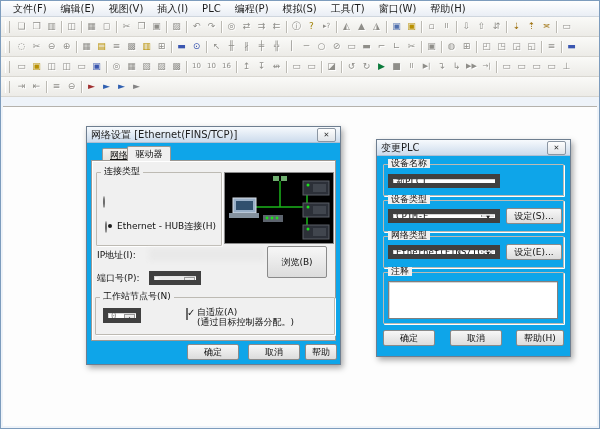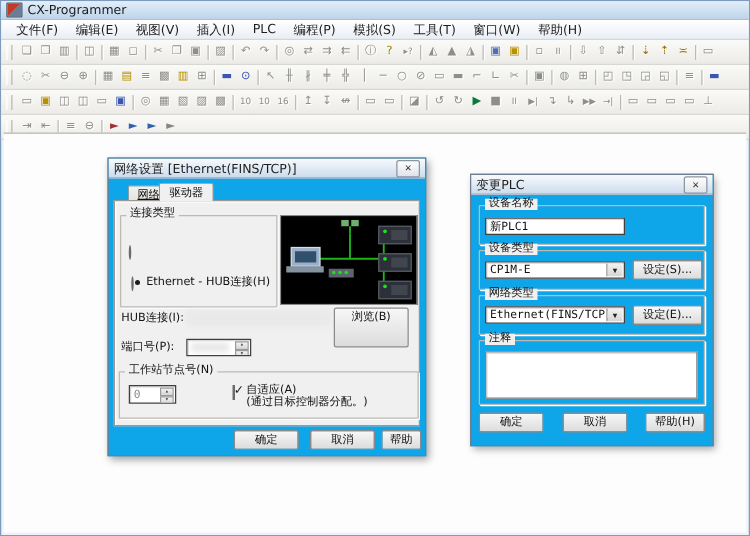--- a/index.html
+++ b/index.html
@@ -23,22 +23,22 @@
 
   .client{position:absolute;left:2px;right:2px;top:105px;bottom:2px;background:#fdfdfd;border-top:1px solid #b5b2ac;}
 
   
   .dlg{position:absolute;background:#0ea5e9;border:1px solid #6e7e90;box-shadow:2px 3px 6px rgba(0,0,0,.35);font-size:9px;color:#111;}
   .dlg-title{position:absolute;left:0;top:0;right:0;height:16px;background:linear-gradient(#f7fafd,#ccdbec);border-bottom:1px solid #aebfd2;display:flex;align-items:center;padding:0 4px;font-size:10px;color:#1d1d1d;box-sizing:border-box;}
   .dlg-close{margin-left:auto;width:17px;height:12px;background:linear-gradient(#fefefe,#dfe3e8);border:1px solid #8b96a3;border-radius:2px;display:flex;align-items:center;justify-content:center;font-size:7px;color:#333;}
   .abs{position:absolute;box-sizing:border-box;}
   .group{border:1px solid #bdbab3;box-shadow:1px 1px 0 #ffffff;border-radius:1px;}
   .legend{position:absolute;background:#f0f0f0;padding:0 3px;line-height:9px;white-space:nowrap;}
-  .btn{background:linear-gradient(#f7f7f7,#dcdcdc);border:1px solid #8a8a8a;border-radius:2px;display:flex;align-items:flex-start;justify-content:center;font-size:9px;color:#111;white-space:nowrap;}
-  .field{background:#fff;border:1px solid #404040;box-shadow:inset 1px 1px 0 #d5d5d5;display:flex;align-items:center;padding:0 3px;font-family:"DejaVu Sans Mono",monospace;font-size:9px;white-space:nowrap;overflow:hidden;}
+  .btn{background:linear-gradient(#f7f7f7,#dcdcdc);border:1px solid #8a8a8a;border-radius:2px;display:flex;align-items:center;justify-content:center;font-size:9px;color:#111;white-space:nowrap;}
+  .field{background:#fff;border:5px solid #404040;box-shadow:inset 1px 1px 0 #d5d5d5;display:flex;align-items:center;padding:0 3px;font-family:"DejaVu Sans Mono",monospace;font-size:9px;white-space:nowrap;overflow:hidden;}
   .combo-arrow{position:absolute;right:1px;top:1px;bottom:1px;width:12px;background:linear-gradient(#f2f2f2,#d6d6d6);border-left:1px solid #9a9a9a;display:flex;align-items:center;justify-content:center;font-size:6px;color:#222;}
   .spin{position:absolute;right:1px;top:1px;bottom:1px;width:11px;display:flex;flex-direction:column;}
   .spin span{flex:1;background:linear-gradient(#f2f2f2,#d6d6d6);border:1px solid #9a9a9a;font-size:5px;line-height:1;display:flex;align-items:center;justify-content:center;color:#333;}
   .radio{width:10px;height:10px;border:1px solid #6b6b6b;border-radius:50%;background:#fff;position:relative;}
   .radio .dot{display:none;position:absolute;left:2px;top:2px;width:4px;height:4px;border-radius:50%;background:#1c1c1c;}
   .radio.on .dot{display:block;}
   .checkbox{width:11px;height:11px;border:1px solid #6b6b6b;background:#fff;position:relative;}
   .checkbox .mark{display:none;position:absolute;left:0px;top:-2px;font-size:10px;color:#1c1c1c;}
   .checkbox.on .mark{display:block;}
   .lbl{white-space:nowrap;line-height:11px;}
@@ -51,24 +51,20 @@
   .tabpanel{border:1px solid #9b9893;box-shadow:inset 1px 1px 0 #fff;background:#f0f0f0;}
 
   textarea.comment{resize:none;background:#fff;border:1px solid #7f7f7f;box-shadow:inset 1px 1px 0 #d5d5d5;font-family:"DejaVu Sans Mono",monospace;font-size:9px;}
 </style>
 </head>
 <body>
 
 <div class="stage">
   <div class="win">
 
-    <div class="titlebar">
-      <span class="appicon"></span>
-      <span>CX-Programmer</span>
-    </div>
 
     <div class="menubar">
         <span class="menu-item">文件(F)</span>
         <span class="menu-item">编辑(E)</span>
         <span class="menu-item">视图(V)</span>
         <span class="menu-item">插入(I)</span>
         <span class="menu-item">PLC</span>
         <span class="menu-item">编程(P)</span>
         <span class="menu-item">模拟(S)</span>
         <span class="menu-item">工具(T)</span>
@@ -280,21 +276,21 @@
               <circle cx="83" cy="34" r="1.5" fill="#1ee01e"></circle>
               <rect x="88" y="33" width="13" height="8" fill="#41464e"></rect>
             <rect x="78" y="52" width="26" height="14" fill="#2c3038" stroke="#5a5f66"></rect>
               <circle cx="83" cy="56" r="1.5" fill="#1ee01e"></circle>
               <rect x="88" y="55" width="13" height="8" fill="#41464e"></rect>
           </g>
         </svg>
       </div>
 
       
-      <span class="lbl abs" style="left:10px;top:123px;">HUB连接(I):</span>
+      <span class="lbl abs" style="left:10px;top:123px;">IP地址(I):</span>
       <div class="redact abs" style="left:62px;top:121px;width:116px;height:13px;"></div>
       <div class="btn abs" style="left:180px;top:119px;width:60px;height:32px;">
         <span>浏览(B)</span>
       </div>
 
       
       <span class="lbl abs" style="left:10px;top:146px;">端口号(P):</span>
       <div class="field abs" style="left:62px;top:144px;width:52px;height:14px;">
         <div class="redact" style="width:30px;height:8px;"></div>
         <span class="spin">

